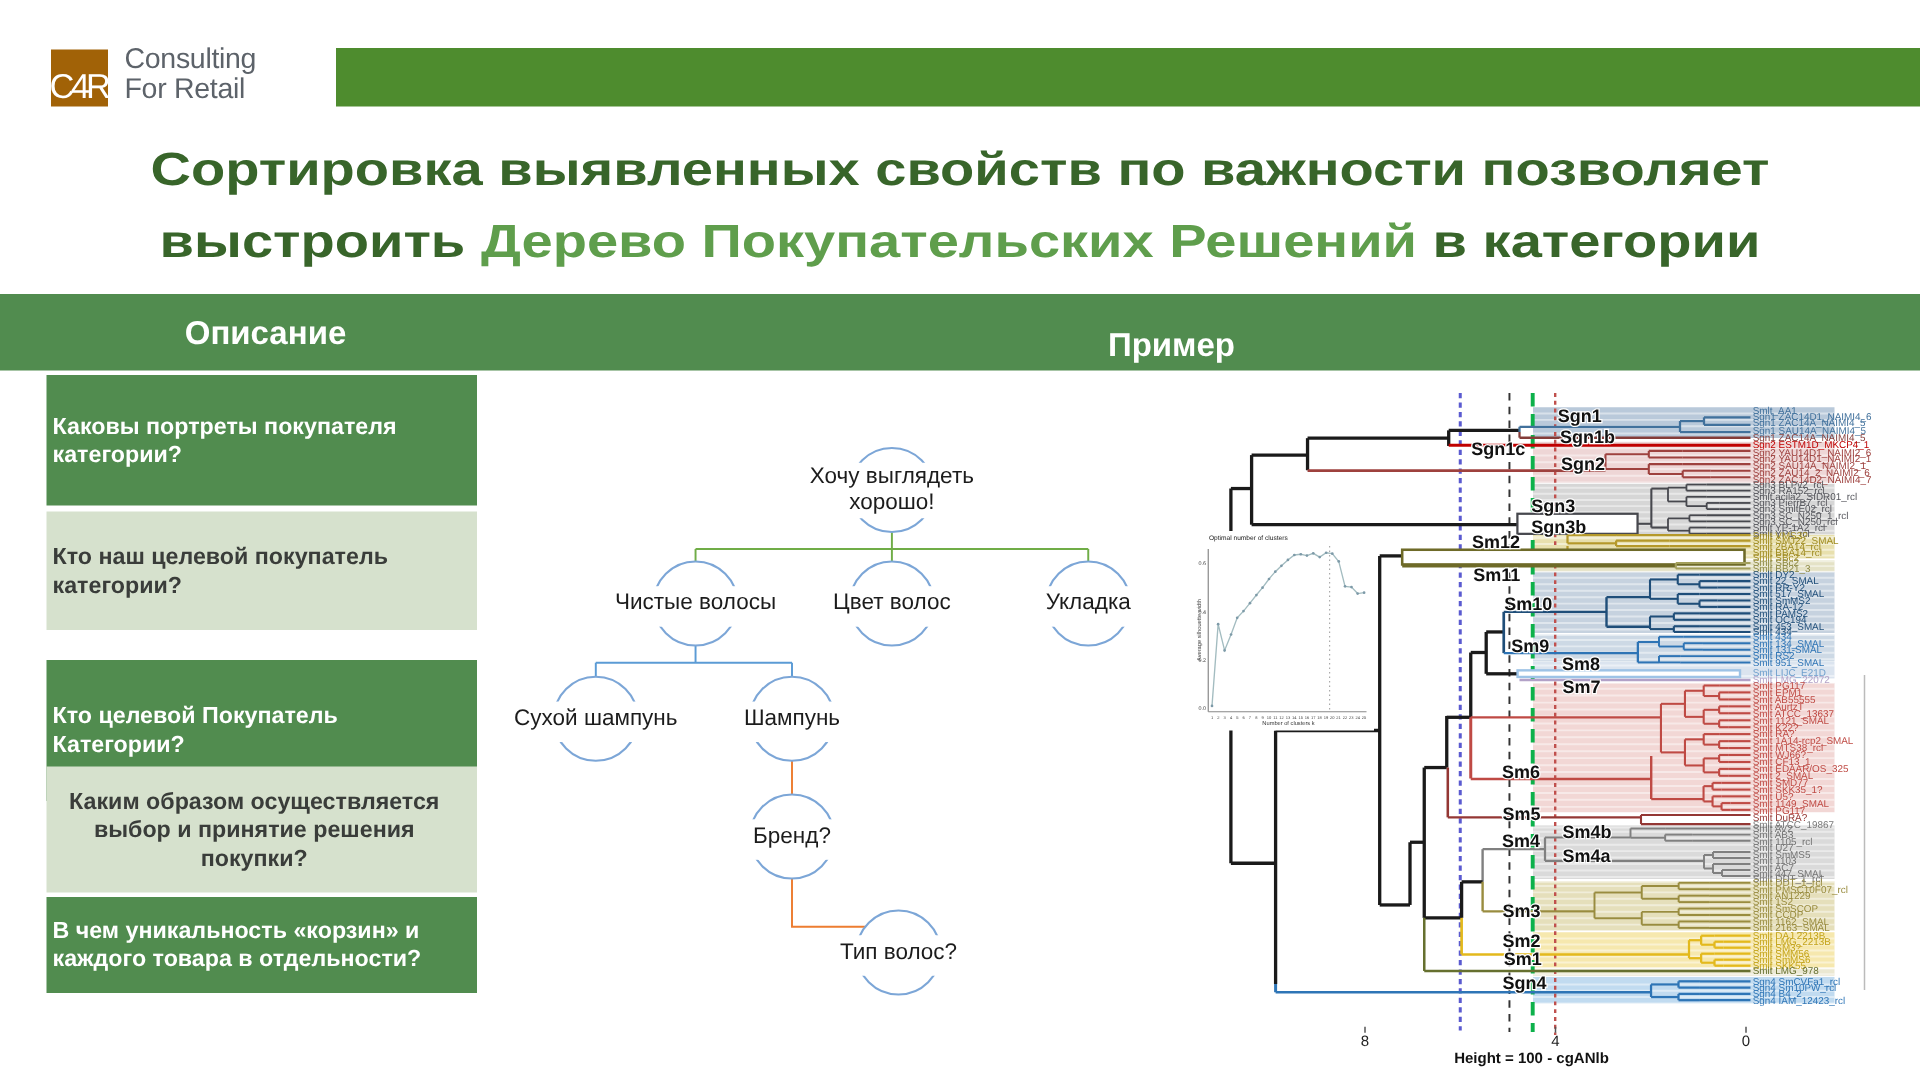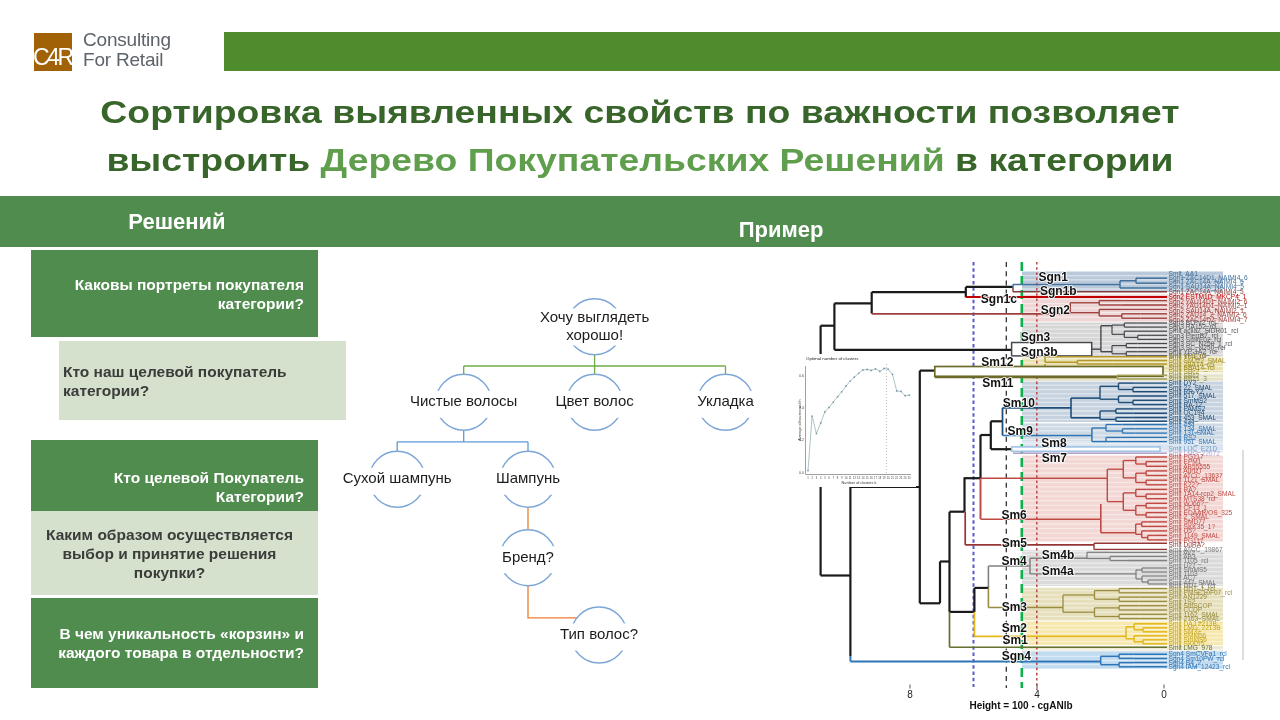--- a/index.html
+++ b/index.html
@@ -1,35 +1,35 @@
 <!DOCTYPE html>
 <html><head><meta charset="utf-8">
 <style>
 * { margin:0; padding:0; box-sizing:border-box; }
 html,body { width:1280px; height:720px; background:#fff; font-family:"Liberation Sans", sans-serif; overflow:hidden; }
 .abs { position:absolute; }
 .box { position:absolute; left:31px; width:287px; display:flex; align-items:center; font-size:15.5px; font-weight:bold; line-height:19px; padding:0 14px 0 4px; }
-.dark { background:#518c4f; color:#ffffff;text-align:right; }
+.dark { background:#518c4f; color:#ffffff; }
 .light { background:#d6e1cd; color:#3a3d3a; }
 </style></head>
 <body>
 <div class="abs" style="left:34px;top:33px;width:38px;height:38px;background:#a16207;overflow:hidden;">
     <span style="position:absolute;left:-1px;bottom:0px;color:#fff;font-size:23px;letter-spacing:-2.5px;font-weight:normal;">C4R</span>
   </div>
 <div class="abs" style="left:83px;top:30px;font-size:19px;font-weight:normal;color:#5d636a;line-height:20px;letter-spacing:-0.2px;">Consulting<br>For Retail</div>
 <div class="abs" style="left:224px;top:32px;width:1056px;height:39px;background:#4e8c2e;"></div>
 <div class="abs" style="left:0;top:89px;width:1280px;text-align:center;font-size:31px;font-weight:bold;color:#38652a;line-height:48px;transform:scaleX(1.205);transform-origin:640px 50%;">Сортировка выявленных свойств по важности позволяет<br>выстроить <span style="color:#5f9e4c;">Дерево Покупательских Решений</span> в категории</div>
 <div class="abs" style="left:0;top:196px;width:1280px;height:51px;background:#518c4f;"></div>
-<div class="abs" style="left:0;top:196px;width:354px;height:51px;display:flex;align-items:center;justify-content:center;color:#fff;font-size:22px;font-weight:bold;">Решений</div>
+<div class="abs" style="left:0;top:196px;width:354px;height:51px;display:flex;align-items:center;justify-content:center;color:#fff;font-size:22px;font-weight:bold;">Описание</div>
 <div class="abs" style="left:431px;top:196px;width:700px;height:67px;display:flex;align-items:center;justify-content:center;color:#fff;font-size:22px;font-weight:bold;">Пример</div>
 <div class="box dark" style="top:250px;height:87px;">Каковы портреты покупателя категории?</div>
-<div class="box light" style="top:341px;height:79px;margin-left:28px;">Кто наш целевой покупатель категории?</div>
+<div class="box light" style="top:341px;height:79px;">Кто наш целевой покупатель категории?</div>
 <div class="box dark" style="top:440px;height:94px;">Кто целевой Покупатель Категории?</div>
 <div class="box light" style="top:511px;height:84px;text-align:center;">Каким образом осуществляется выбор и&nbsp;принятие решения покупки?</div>
-<div class="box dark" style="top:598px;height:90px;">В чем уникальность «корзин» и каждого товара в отдельности?</div>
+<div class="box dark" style="top:598px;height:64px;">В чем уникальность «корзин» и каждого товара в отдельности?</div>
 <svg class="abs" style="left:0;top:0;" width="1280" height="720" viewBox="0 0 1280 720">
 <polyline points="594.6,354.7 594.6,366.0" fill="none" stroke="#70ad47" stroke-width="1.3"></polyline>
 <polyline points="463.7,366.0 725.5,366.0" fill="none" stroke="#70ad47" stroke-width="1.3"></polyline>
 <polyline points="463.7,366.0 463.7,374.3" fill="none" stroke="#70ad47" stroke-width="1.3"></polyline>
 <polyline points="594.6,366.0 594.6,374.3" fill="none" stroke="#70ad47" stroke-width="1.3"></polyline>
 <polyline points="725.5,366.0 725.5,374.3" fill="none" stroke="#70ad47" stroke-width="1.3"></polyline>
 <polyline points="463.7,430.3 463.7,441.8" fill="none" stroke="#5b9bd5" stroke-width="1.3"></polyline>
 <polyline points="397.2,441.8 528.0,441.8" fill="none" stroke="#5b9bd5" stroke-width="1.3"></polyline>
 <polyline points="397.2,441.8 397.2,451.2" fill="none" stroke="#5b9bd5" stroke-width="1.3"></polyline>
 <polyline points="528.0,441.8 528.0,451.2" fill="none" stroke="#5b9bd5" stroke-width="1.3"></polyline>

